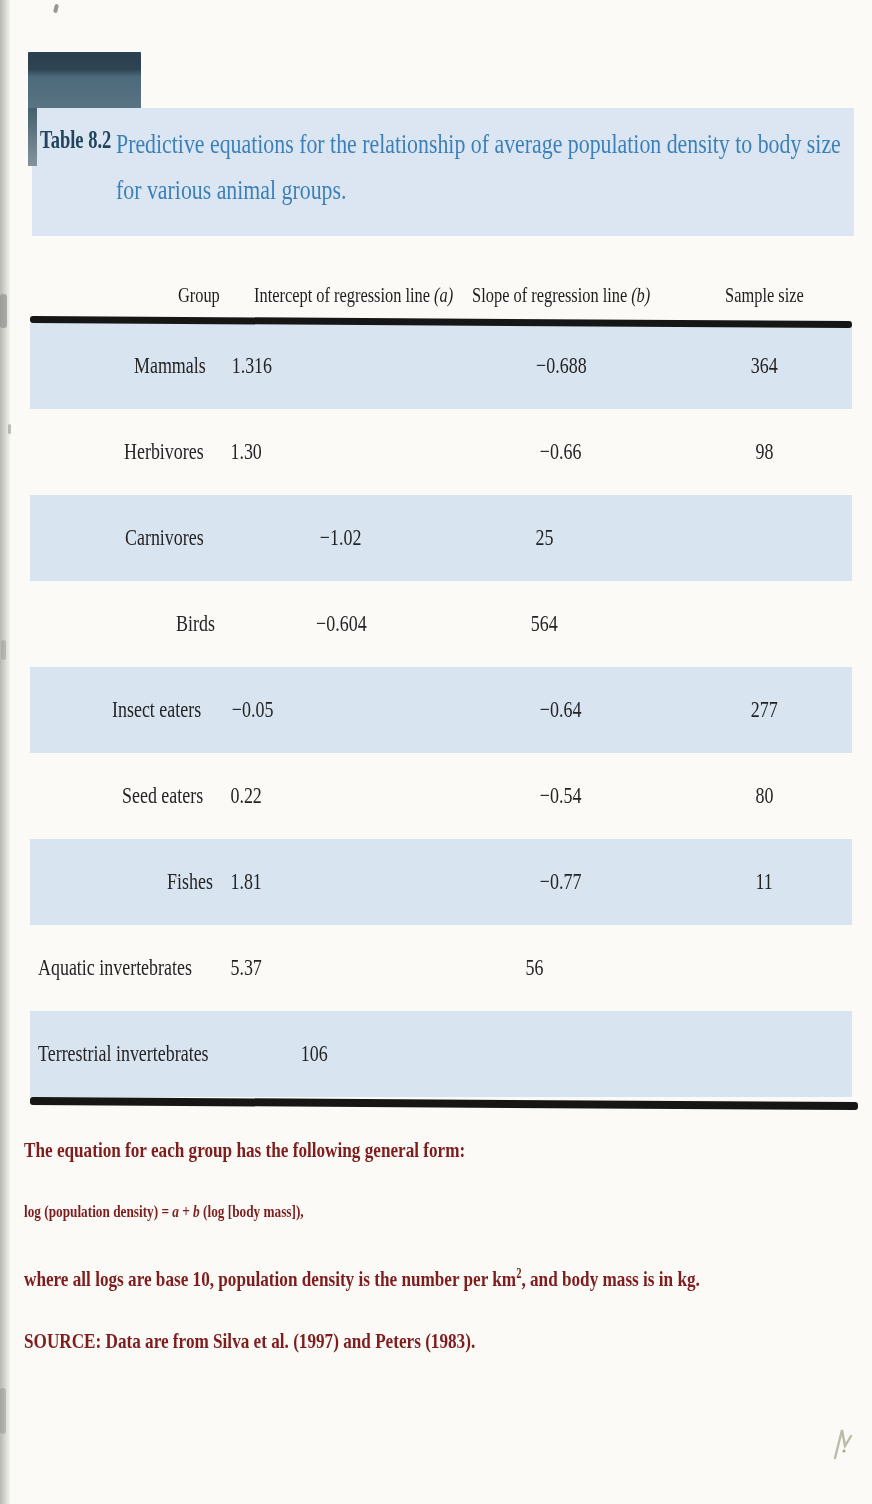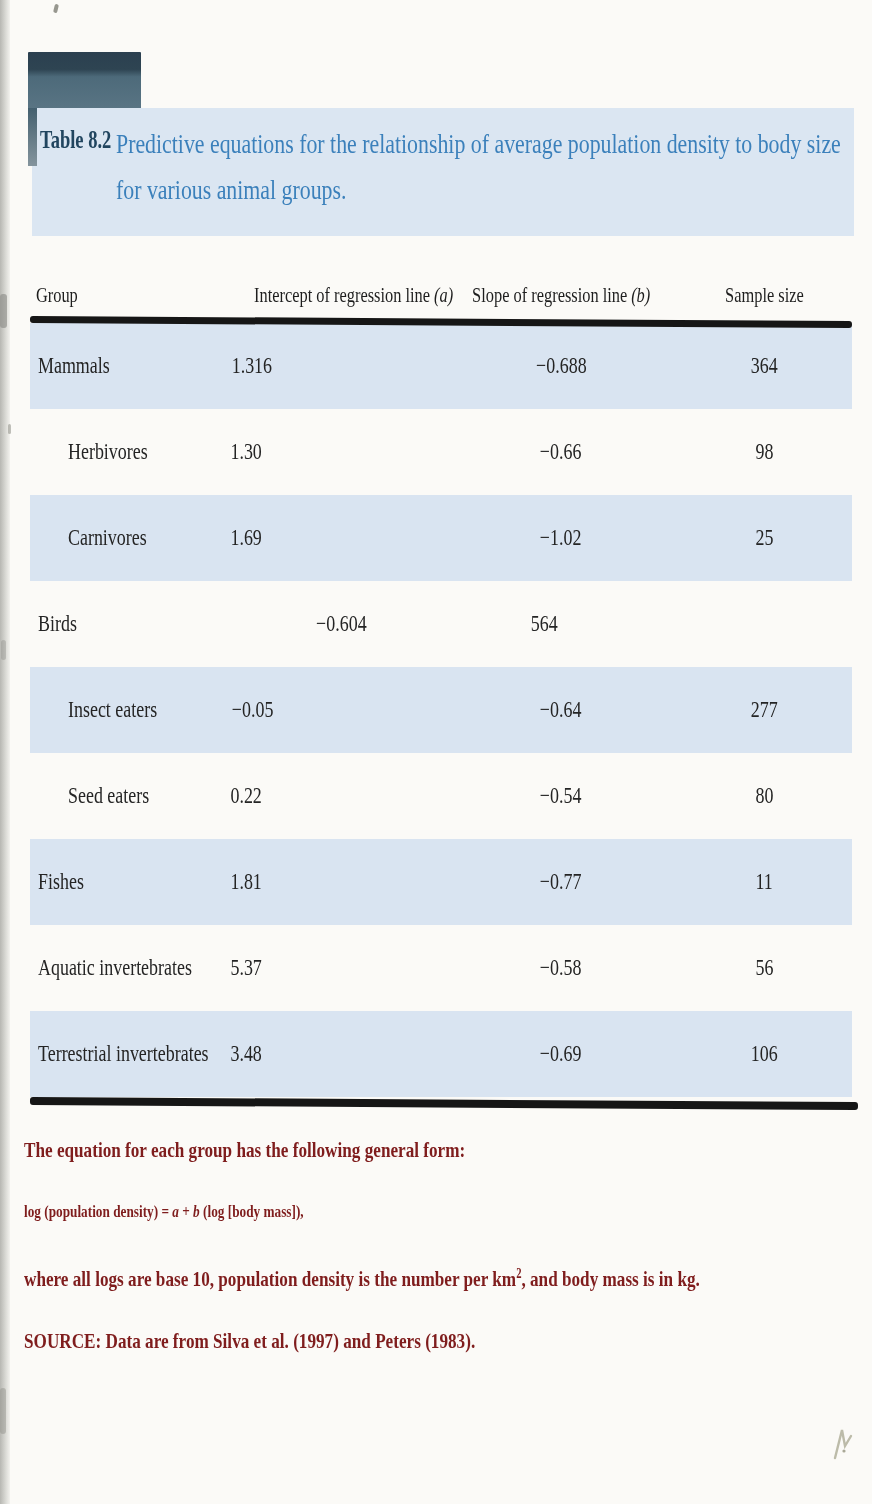--- a/index.html
+++ b/index.html
@@ -33,32 +33,32 @@
   .title-line{height:46px;line-height:46px;white-space:nowrap;}
 
   
   .cxl{display:inline-block;transform:scaleX(.78);transform-origin:0 50%;white-space:nowrap;}
   .cxc{display:inline-block;transform:scaleX(.78);transform-origin:50% 50%;white-space:nowrap;}
 
   
   .tbl{position:absolute;left:30px;top:236px;width:822px;z-index:2;}
   .thead{display:flex;align-items:flex-end;height:80px;padding-bottom:8px;
     box-sizing:border-box;font-size:21px;color:#1e1e1e;}
-  .w1{width:196px;text-align:left;}
+  .w1{width:196px;text-align:right;}
   .w2{width:220px;text-align:left;}
   .w3{width:230px;text-align:center;}
   .w4{width:176px;text-align:center;}
   .hc span:empty{display:none;}
   .iv{font-style:italic;margin-left:5px;}
   .rule{height:7px;background:#161616;border-radius:3px;
     transform:rotate(.35deg);transform-origin:left center;}
   .rule.bottom{height:8px;width:828px;}
   .trow{display:flex;align-items:center;height:86px;font-size:23px;color:#242424;}
   .trow.stripe{background:#d9e4f1;}
-  .gcell{text-align:left;padding-left:8px;box-sizing:border-box;}
+  .gcell{text-align:right;padding-left:8px;box-sizing:border-box;}
   .indent .gcell{padding-left:38px;}
 
   
   .notes{position:absolute;left:24px;top:1132px;z-index:2;font-size:22px;
     color:#7f1d1d;font-weight:bold;}
   .note-line{line-height:35px;margin-bottom:27px;}
   .note-line.eq{font-size:17px;}
   .var{font-style:italic;}
   .sup{font-size:.62em;vertical-align:super;}
 
@@ -109,21 +109,20 @@
 
     <div class="trow indent">
       <div class="w1 gcell"><span class="cxl">Herbivores</span></div>
       <div class="w2"><span class="cxc">1.30</span></div>
       <div class="w3"><span class="cxc">−0.66</span></div>
       <div class="w4"><span class="cxc">98</span></div>
     </div>
 
     <div class="trow stripe indent">
       <div class="w1 gcell"><span class="cxl">Carnivores</span></div>
-      <div class="w2"><span class="cxc">1.69</span></div>
       <div class="w3"><span class="cxc">−1.02</span></div>
       <div class="w4"><span class="cxc">25</span></div>
     </div>
 
     <div class="trow">
       <div class="w1 gcell"><span class="cxl">Birds</span></div>
       <div class="w3"><span class="cxc">−0.604</span></div>
       <div class="w4"><span class="cxc">564</span></div>
     </div>
 
@@ -144,28 +143,25 @@
     <div class="trow stripe">
       <div class="w1 gcell"><span class="cxl">Fishes</span></div>
       <div class="w2"><span class="cxc">1.81</span></div>
       <div class="w3"><span class="cxc">−0.77</span></div>
       <div class="w4"><span class="cxc">11</span></div>
     </div>
 
     <div class="trow">
       <div class="w1 gcell"><span class="cxl">Aquatic invertebrates</span></div>
       <div class="w2"><span class="cxc">5.37</span></div>
-      <div class="w3"><span class="cxc">−0.58</span></div>
       <div class="w4"><span class="cxc">56</span></div>
     </div>
 
     <div class="trow stripe">
       <div class="w1 gcell"><span class="cxl">Terrestrial invertebrates</span></div>
-      <div class="w2"><span class="cxc">3.48</span></div>
-      <div class="w3"><span class="cxc">−0.69</span></div>
       <div class="w4"><span class="cxc">106</span></div>
     </div>
 
     <div class="rule bottom"></div>
   </div>
 
   <div class="notes">
     <div class="note-line"><span class="cxl">The equation for each group has the following general form:</span></div>
     <div class="note-line eq">
       <span class="cxl"><span>log (population density) = </span><span class="var">a</span><span> + </span><span class="var">b</span><span> (log [body mass]),</span></span>

